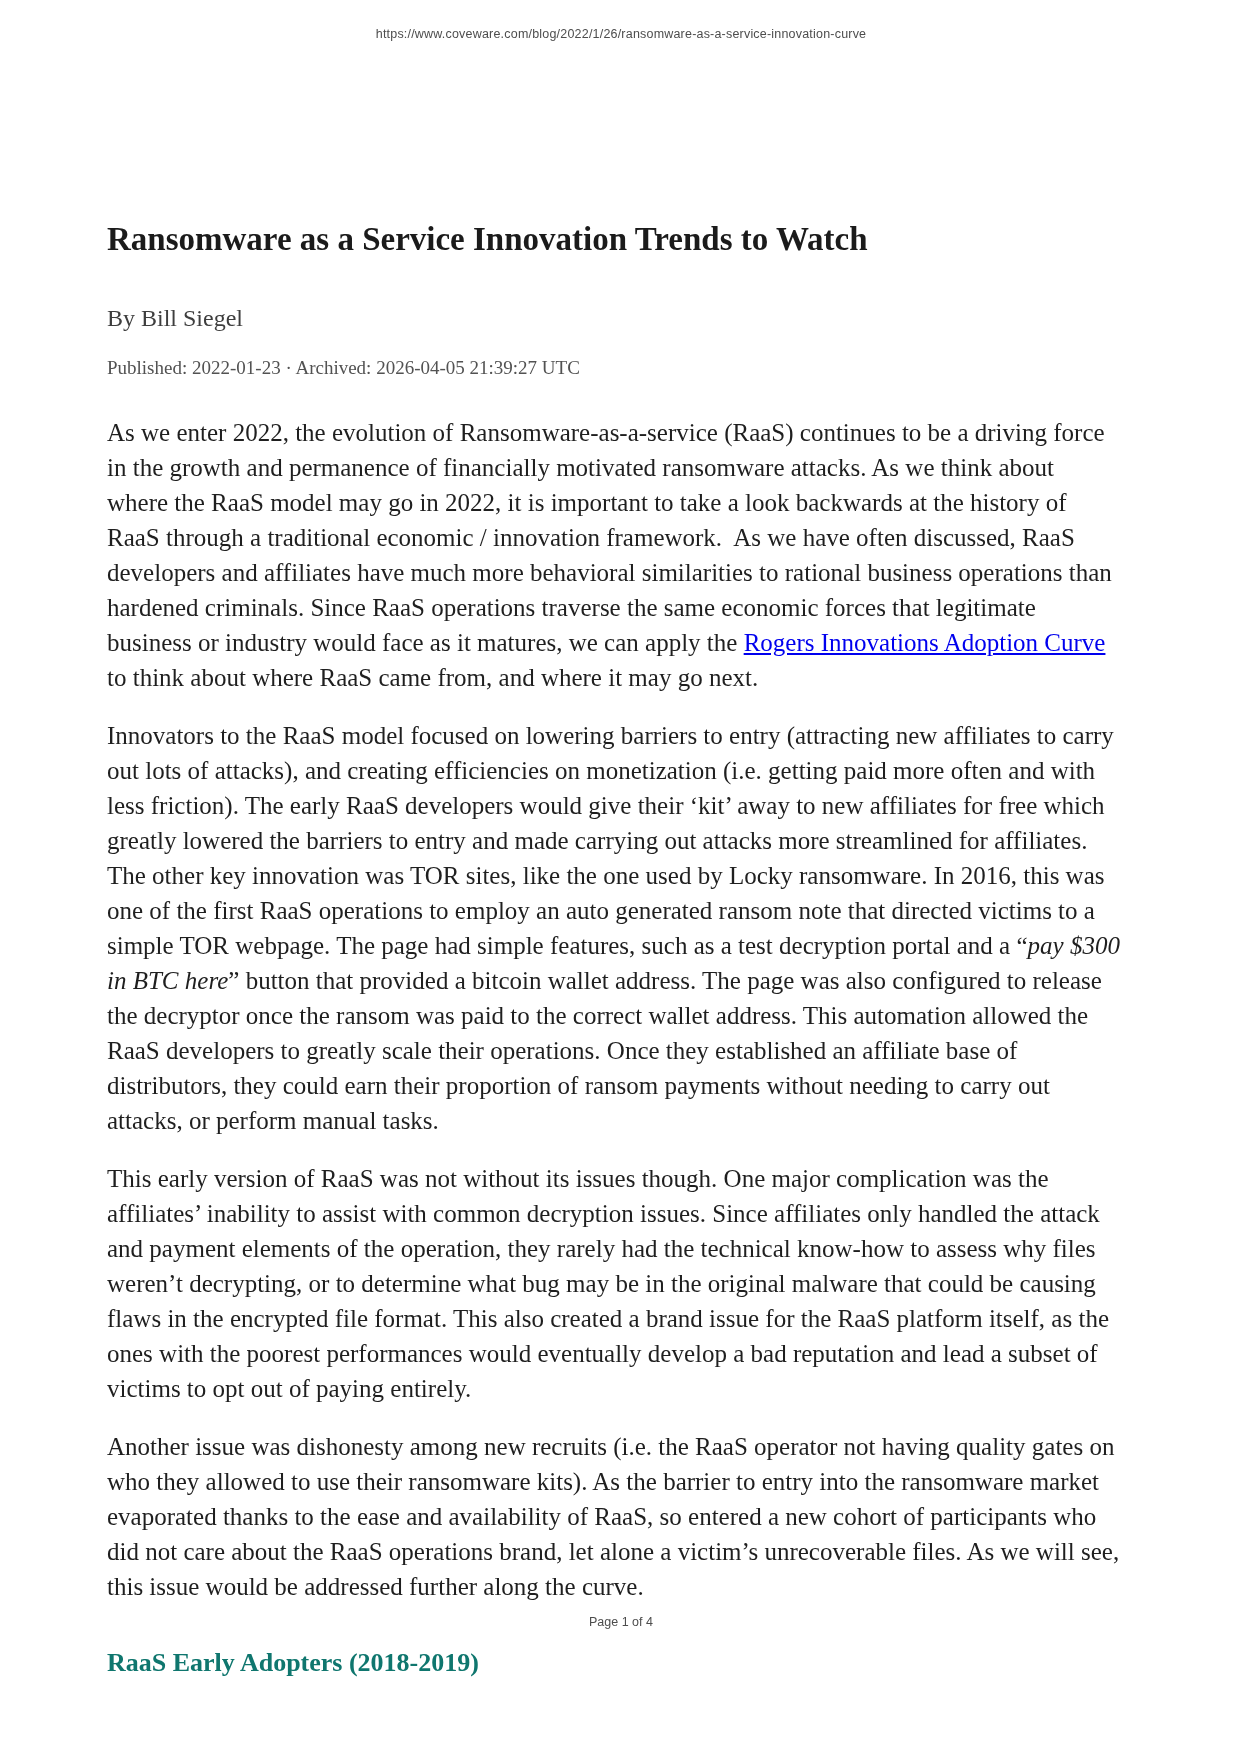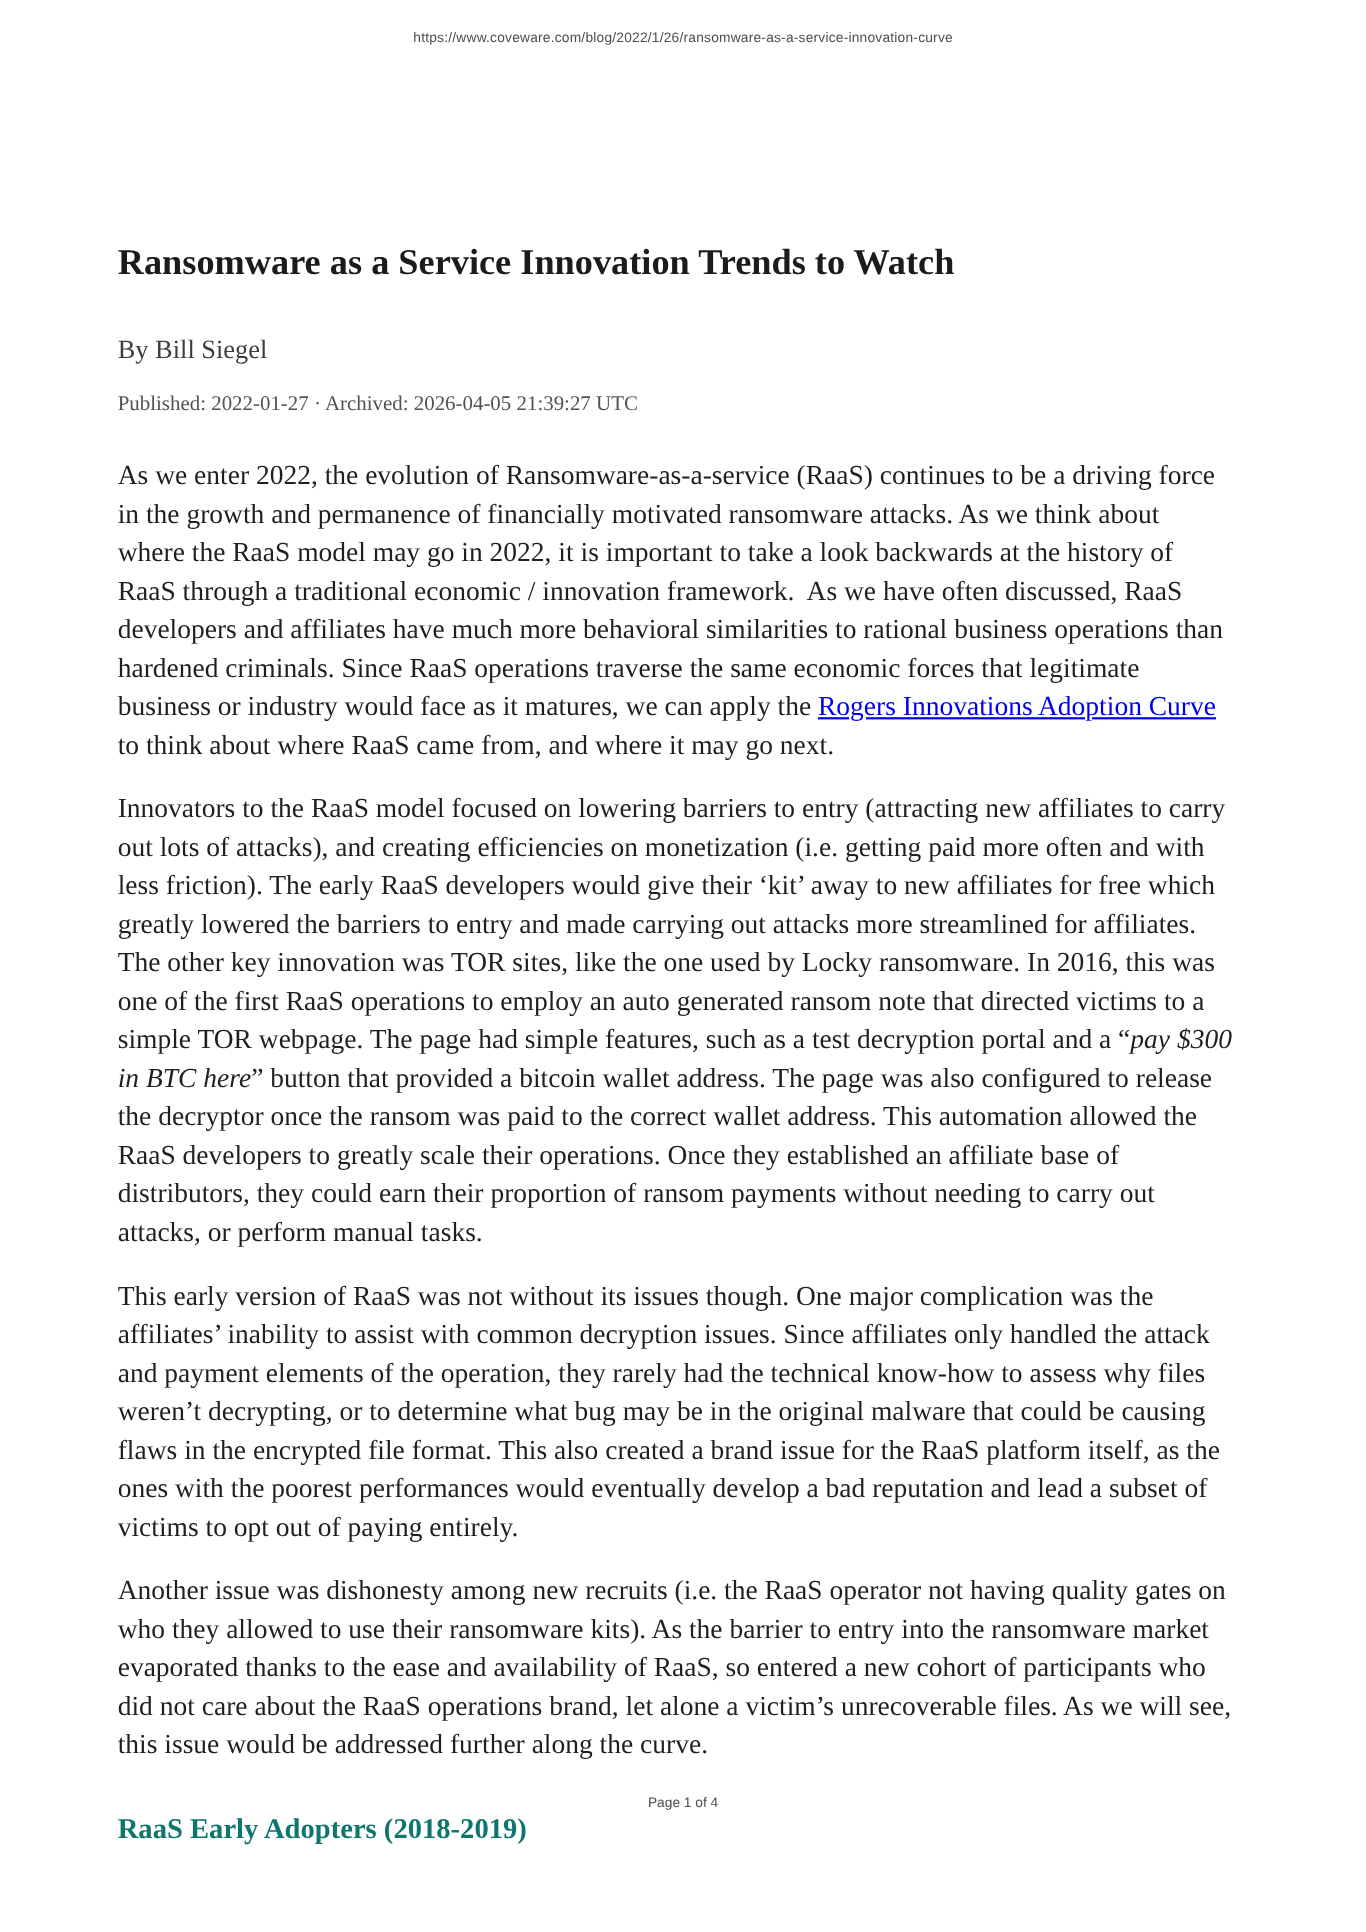--- a/index.html
+++ b/index.html
@@ -63,42 +63,42 @@
     color: #0f766e;
     font-family: "Liberation Serif", serif;
   }
   .body-blocks a {
     color: #0000ee;
     text-decoration: underline;
   }
   .body-blocks em { font-style: italic; text-align: right; }
   .footer-pagenum {
     position: absolute;
-    bottom: 42px;
+    bottom: 59px;
     left: 0;
     right: 0;
     text-align: center;
     font-family: "Liberation Sans", sans-serif;
     font-size: 12.5px;
     color: #4d4d4d;
   }
 </style>
 </head>
 <body>
 
 <div class="page">
 
   <div class="header-url">https://www.coveware.com/blog/2022/1/26/ransomware-as-a-service-innovation-curve</div>
 
   <div class="article">
     <h1>Ransomware as a Service Innovation Trends to Watch</h1>
 
     <div class="byline">By Bill Siegel</div>
 
-    <div class="meta">Published: 2022-01-27 · Archived: 2026-04-05 21:39:27 UTC</div>
+    <div class="meta">Published: 2022-01-23 · Archived: 2026-04-05 21:39:27 UTC</div>
 
     <div class="body-blocks">
         <p><span>As we enter 2022, the evolution of Ransomware-as-a-service (RaaS) continues to be a driving force in the growth and permanence of financially motivated ransomware attacks. As we think about where the RaaS model may go in 2022, it is important to take a look backwards at the history of RaaS through a traditional economic / innovation framework.&nbsp; As we have often discussed, RaaS developers and affiliates have much more behavioral similarities to rational business operations than hardened criminals. Since RaaS operations traverse the same economic forces that legitimate business or industry would face as it matures, we can apply the </span><a href="#">Rogers Innovations Adoption Curve</a><span> to think about where RaaS came from, and where it may go next.</span></p>
         <p><span>Innovators to the RaaS model focused on lowering barriers to entry (attracting new affiliates to carry out lots of attacks), and creating efficiencies on monetization (i.e. getting paid more often and with less friction). The early RaaS developers would give their ‘kit’ away to new affiliates for free which greatly lowered the barriers to entry and made carrying out attacks more streamlined for affiliates. The other key innovation was TOR sites, like the one used by Locky ransomware. In 2016, this was one of the first RaaS operations to employ an auto generated ransom note that directed victims to a simple TOR webpage. The page had simple features, such as a test decryption portal and a “</span><em>pay $300 in BTC here</em><span>” button that provided a bitcoin wallet address. The page was also configured to release the decryptor once the ransom was paid to the correct wallet address. This automation allowed the RaaS developers to greatly scale their operations. Once they established an affiliate base of distributors, they could earn their proportion of ransom payments without needing to carry out attacks, or perform manual tasks.</span></p>
         <p><span>This early version of RaaS was not without its issues though. One major complication was the affiliates’ inability to assist with common decryption issues. Since affiliates only handled the attack and payment elements of the operation, they rarely had the technical know-how to assess why files weren’t decrypting, or to determine what bug may be in the original malware that could be causing flaws in the encrypted file format. This also created a brand issue for the RaaS platform itself, as the ones with the poorest performances would eventually develop a bad reputation and lead a subset of victims to opt out of paying entirely.</span></p>
         <p><span>Another issue was dishonesty among new recruits (i.e. the RaaS operator not having quality gates on who they allowed to use their ransomware kits). As the barrier to entry into the ransomware market evaporated thanks to the ease and availability of RaaS, so entered a new cohort of participants who did not care about the RaaS operations brand, let alone a victim’s unrecoverable files. As we will see, this issue would be addressed further along the curve.</span></p>
         <h2>RaaS Early Adopters (2018-2019)</h2>
       </div>
   </div>
 

